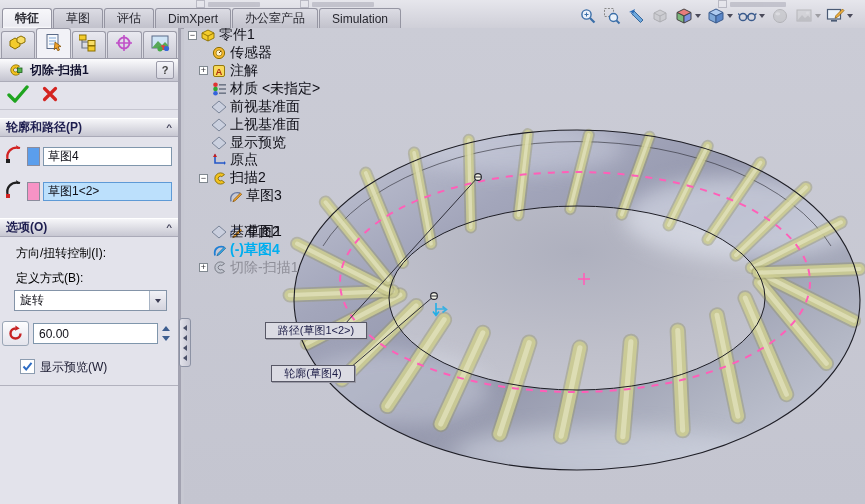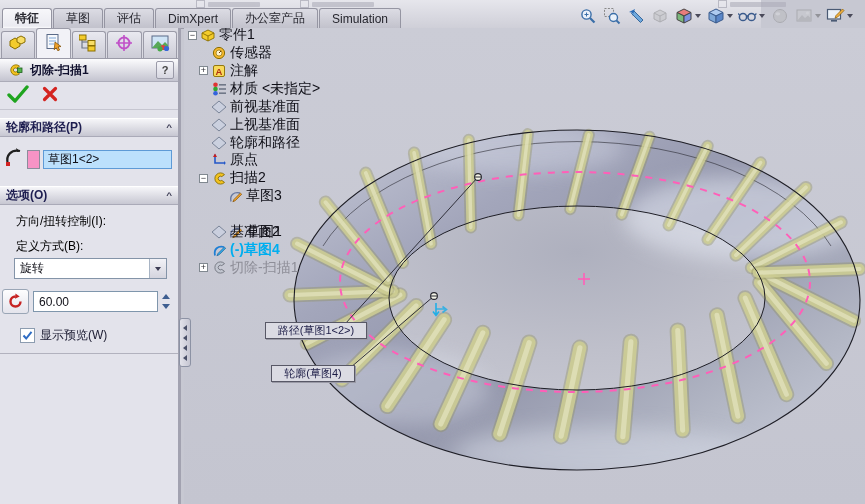--- a/index.html
+++ b/index.html
@@ -1,20 +1,20 @@
 <!DOCTYPE html>
 <html><head>
 <meta charset="utf-8">
 <style>
   html,body{margin:0;padding:0;}
   body{width:865px;height:504px;overflow:hidden;position:relative;
        font-family:"Liberation Sans","DejaVu Sans",sans-serif;background:#C7C8D2;
        -webkit-font-smoothing:antialiased;}
   
-  #topbar{position:absolute;left:0;top:0;width:761px;height:28px;
+  #topbar{position:absolute;left:0;top:0;width:865px;height:28px;
           background:linear-gradient(#E6E6EC,#CFCFD8);border-bottom:1px solid #9B9BA8;}
   .remnant{position:absolute;top:1px;height:6px;display:flex;align-items:center;gap:3px;opacity:.55;}
   .remnant .box{width:7px;height:6px;border:1px solid #9898A6;background:#E8E8EE;}
   .remnant .line{height:5px;background:#A9A9B6;border-radius:1px;}
   #tabs{position:absolute;left:2px;bottom:0;display:flex;}
   .rtab{height:19px;padding:0 12px;font-size:12px;color:#26262E;display:flex;align-items:center;
         background:linear-gradient(#DCDCE4,#C2C2CC);border:1px solid #9595A2;border-bottom:none;
         border-radius:3px 3px 0 0;margin-right:1px;}
   .rtab.active{background:linear-gradient(#F7F7FA,#E9E9F0);font-weight:bold;position:relative;z-index:2;
         box-shadow:0 -1px 2px rgba(255,255,255,.8) inset;}
@@ -57,21 +57,21 @@
   .dd .db i{width:0;height:0;border-left:3.5px solid transparent;border-right:3.5px solid transparent;border-top:4px solid #3C3C54;}
   .spinrow{display:flex;align-items:center;margin:10px 6px 0 2px;gap:4px;}
   .rotbtn{width:25px;height:23px;background:linear-gradient(#FDFDFE,#E4E4EC);border:1px solid #9AA6B6;border-radius:3px;
           display:flex;align-items:center;justify-content:center;}
   .numinput{width:118px;height:19px;background:#fff;border:1px solid #7F96AC;font-size:12px;color:#101018;
             display:flex;align-items:center;padding-left:5px;}
   .spinners{display:flex;flex-direction:column;gap:5px;}
   .sp{width:0;height:0;border-left:4px solid transparent;border-right:4px solid transparent;}
   .sp.up{border-bottom:5px solid #3E5E90;}
   .sp.dn{border-top:5px solid #3E5E90;}
-  .chkrow{display:flex;align-items:center;gap:5px;margin:13px 0 0 20px;}
+  .chkrow{display:flex;align-items:flex-start;gap:5px;margin:13px 0 0 20px;}
   .chk{width:13px;height:13px;background:#fff;border:1px solid #8C9CB0;display:flex;align-items:center;justify-content:center;}
   .chklabel{font-size:12px;color:#1A1A30;}
   .pm-end{margin-top:9px;border-bottom:1px solid #B2B2BE;}
   
   #splitter{position:absolute;left:179px;top:318px;width:10px;height:47px;background:linear-gradient(90deg,#E2E2EA,#C6C6D2);
             border:1px solid #8C92A4;border-radius:3px;display:flex;flex-direction:column;align-items:center;
             justify-content:center;gap:4px;z-index:30;}
   #splitter .tri{width:0;height:0;border-top:3.5px solid transparent;border-bottom:3.5px solid transparent;border-right:4px solid #4A5068;}
   
   #viewport{position:absolute;left:184px;top:28px;width:681px;height:476px;
@@ -273,20 +273,31 @@
           <path d="M2.5,2.5 L13.5,13.5 M13.5,2.5 L2.5,13.5" stroke="#D42420" stroke-width="3.2" stroke-linecap="round"></path>
         </svg>
     </span>
   </div>
 
   <div class="sect" style="margin-top:8px;">
     <span class="s">轮廓和路径(P)</span>
     <span class="chev">^</span>
   </div>
 
+  <div class="selrow">
+    <span>
+      <svg width="20" height="22" viewBox="0 0 20 22">
+          <path d="M4,18 C1,9 8,3 16,5" fill="none" stroke="#D22222" stroke-width="2.2"></path>
+          <rect x="2" y="16" width="4" height="4" fill="#202020"></rect>
+          <path d="M16,5 l-4,-3 l1,4 z" fill="#D22222"></path>
+        </svg>
+    </span>
+    <span class="swatch" style="background:#5B9EEC;"></span>
+    <span class="selinput">草图4</span>
+  </div>
 
   <div class="selrow" style="margin-top:9px;">
     <span>
       <svg width="20" height="22" viewBox="0 0 20 22">
           <path d="M4,18 C1,9 8,3 16,5" fill="none" stroke="#202020" stroke-width="2.2"></path>
           <rect x="2" y="16" width="4" height="4" fill="#D22222"></rect>
           <path d="M16,5 l-4,-3 l1,4 z" fill="#202020"></path>
         </svg>
     </span>
     <span class="swatch" style="background:#F793C5;"></span>
@@ -534,21 +545,21 @@
           </svg>
         </span>
         <span class="tlabel">上视基准面</span>
       </div>
       <div class="trow" style="top: 105.52px;">
         <span class="ticon" style="margin-left:25px">
           <svg width="16" height="14" viewBox="0 0 16 14">
             <path d="M8,1 L15,7 L8,13 L1,7 Z" fill="rgba(205,215,235,.45)" stroke="#7A8498" stroke-width="1"></path>
           </svg>
         </span>
-        <span class="tlabel">轮廓和路径</span>
+        <span class="tlabel">显示预览</span>
       </div>
       <div class="trow" style="top: 123.44px;">
         <span class="ticon" style="margin-left:25px">
           <svg width="14" height="14" viewBox="0 0 14 14">
             <path d="M3,1.5 V10 H12" fill="none" stroke="#2458C8" stroke-width="1.6"></path>
             <path d="M1,4 L3,.5 L5,4 Z" fill="#C42020"></path>
             <path d="M12,8 L13.8,10 L12,12 Z" fill="#2458C8"></path>
           </svg>
         </span>
         <span class="tlabel">原点</span>

